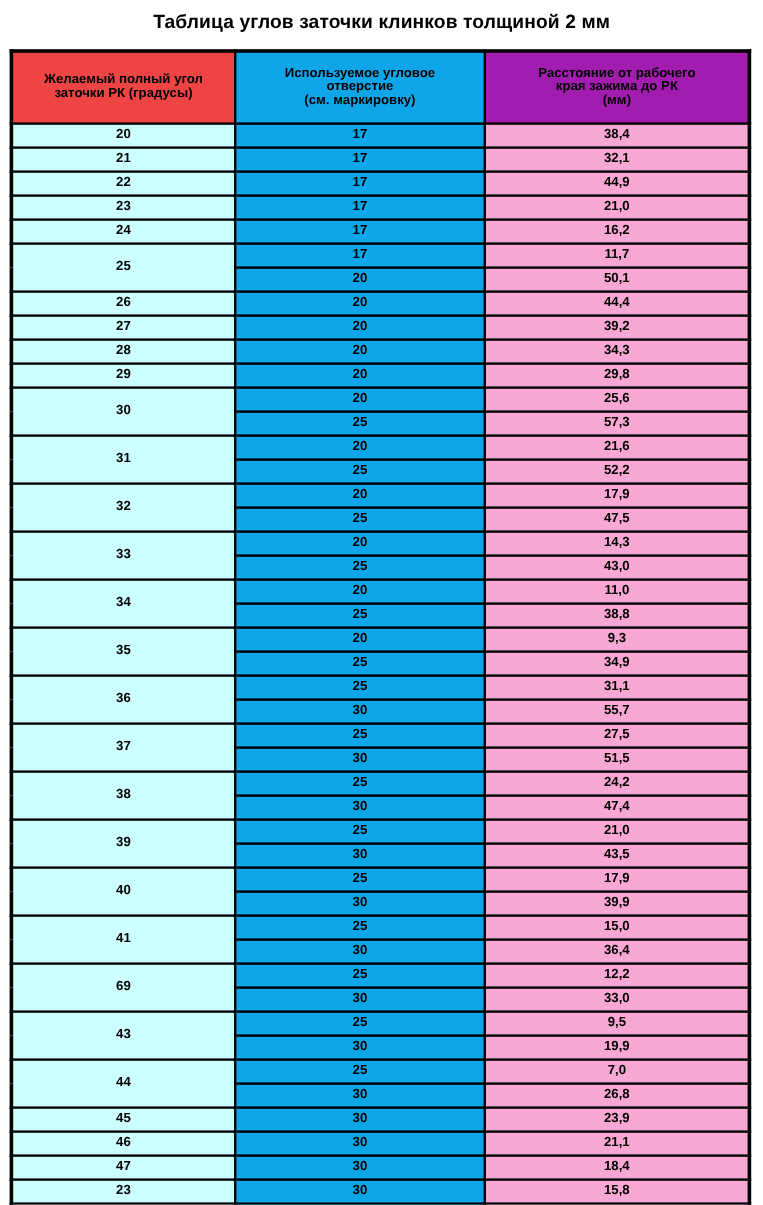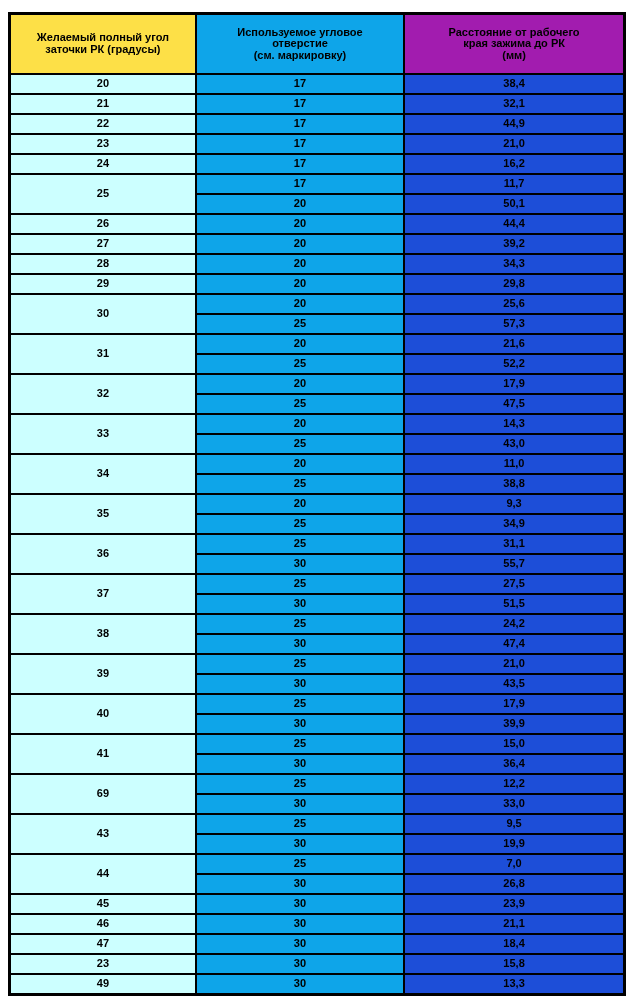--- a/index.html
+++ b/index.html
@@ -62,38 +62,39 @@
   col.c2 { width: 208px; }
   col.c3 { width: 220px; }
 
   th.hdr {
     height: 58px;
     font-size: 10.5px;
     font-weight: bold;
     padding: 2px 4px;
     line-height: 13px;
   }
-  th.h-angle { background: #fde047; }
+  th.h-angle { background: #ef4444; }
   th.h-hole  { background: #0ea5e9; }
   th.h-dist  { background: #a21caf; }
 
   td.angle { background: #CCFFFF; font-size: 11.5px; }
   td.hole  { background: #0ea5e9; font-size: 11.5px; }
-  td.dist  { background: #1d4ed8; font-size: 11.5px; }
+  td.dist  { background: #f9a8d4; font-size: 11.5px; }
 
   tr.datarow { height: 18px; }
   tr.datarow td { height: 18px; }
 
   .hdr-line { display: block; }
 </style>
 </head>
 <body>
 
 <div class="page">
 
+  <div class="title">Таблица углов заточки клинков толщиной 2 мм</div>
 
   <div class="table-wrap">
     <table class="grid">
       <colgroup>
         <col class="c1">
         <col class="c2">
         <col class="c3">
       </colgroup>
       <thead>
         <tr>

